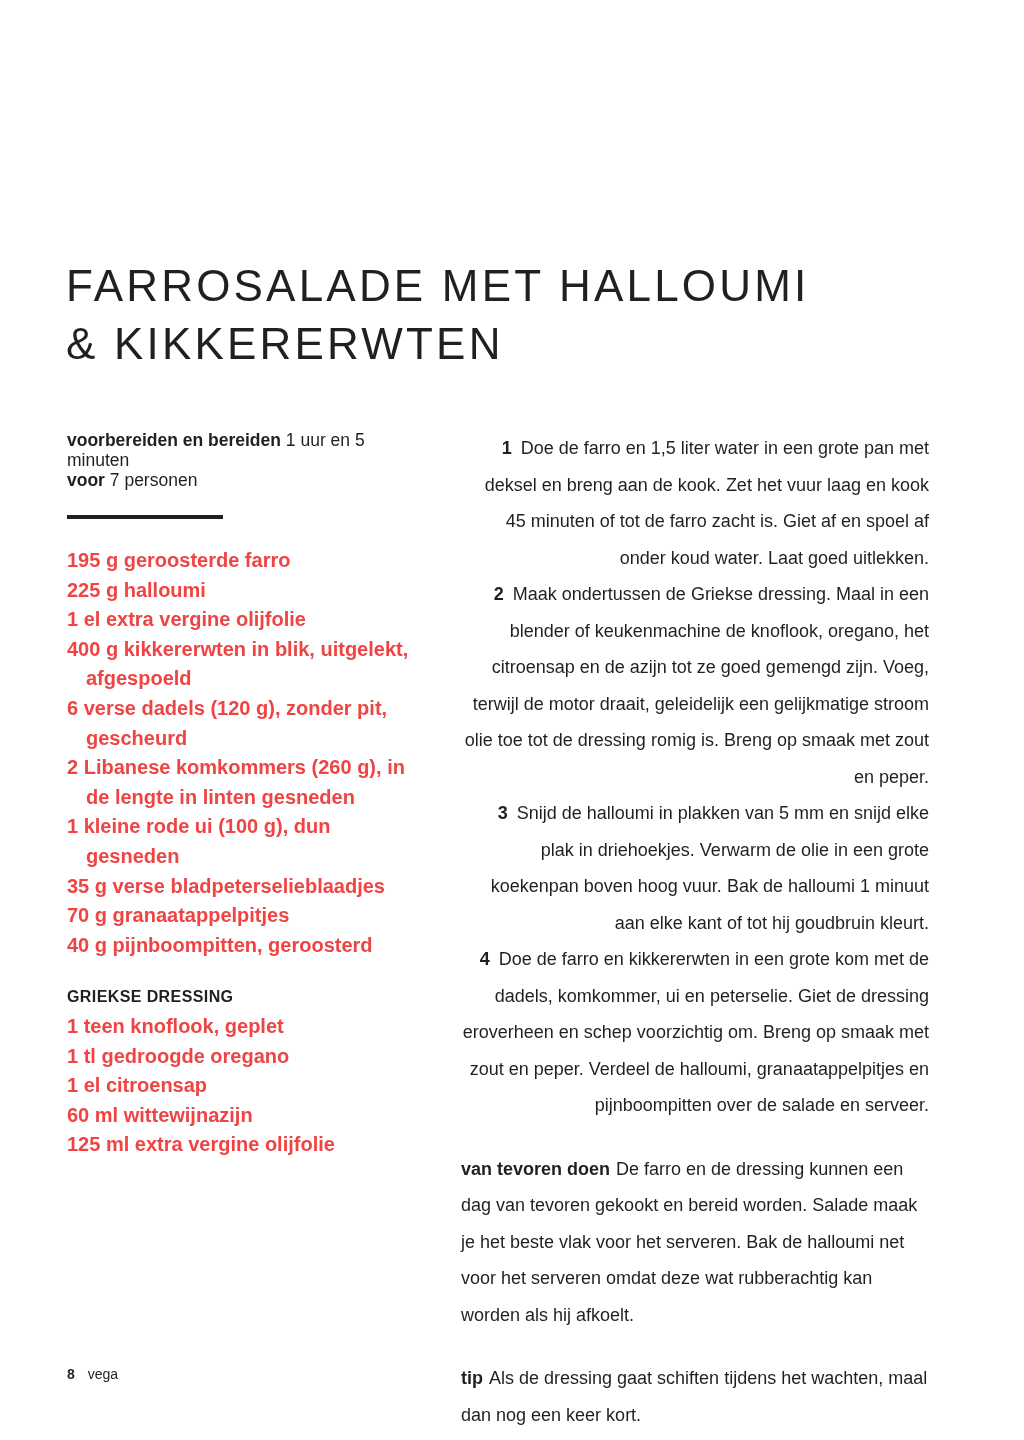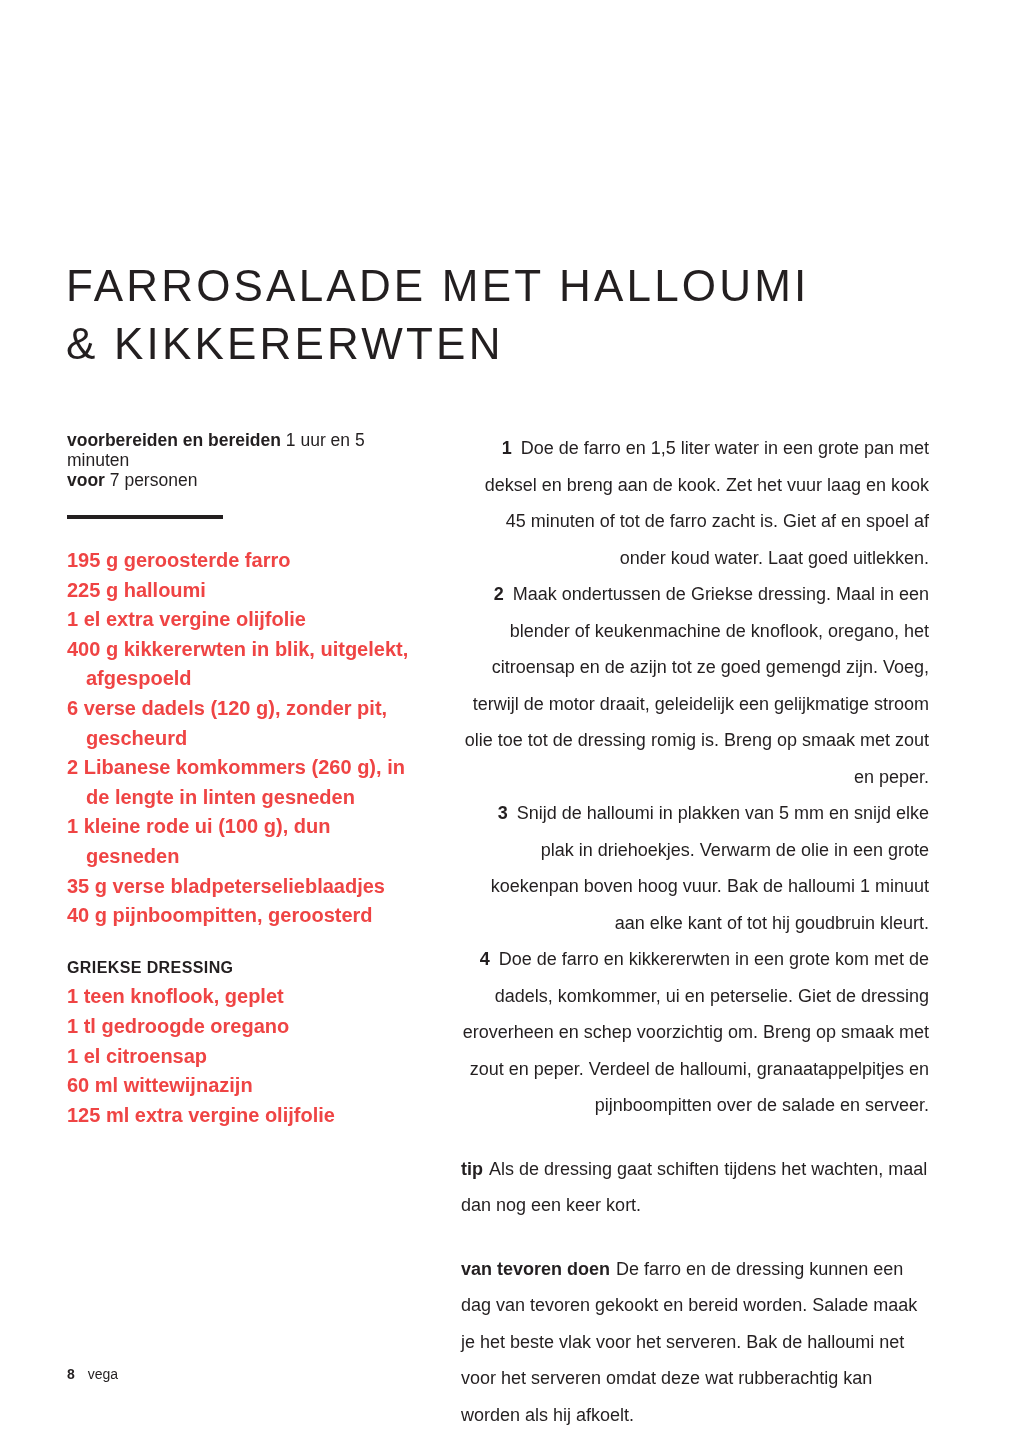--- a/index.html
+++ b/index.html
@@ -155,20 +155,21 @@
 
     <ul class="ing-list" id="ingredients-list">
         <li>195 g geroosterde farro</li>
         <li>225 g halloumi</li>
         <li>1 el extra vergine olijfolie</li>
         <li>400 g kikkererwten in blik, uitgelekt, afgespoeld</li>
         <li>6 verse dadels (120 g), zonder pit, gescheurd</li>
         <li>2 Libanese komkommers (260 g), in de lengte in linten gesneden</li>
         <li>1 kleine rode ui (100 g), dun gesneden</li>
         <li>35 g verse bladpeterselieblaadjes</li>
+        <li>70 g granaatappelpitjes</li>
         <li>40 g pijnboompitten, geroosterd</li>
       </ul>
 
     <div class="sub-head">GRIEKSE DRESSING</div>
 
     <ul class="ing-list" id="dressing-list">
         <li>1 teen knoflook, geplet</li>
         <li>1 tl gedroogde oregano</li>
         <li>1 el citroensap</li>
         <li>60 ml wittewijnazijn</li>
@@ -177,22 +178,22 @@
   </div>
 
   <div class="col-right">
     <div class="steps" id="steps-list">
         <p class="step"><span class="num">1</span><span>Doe de farro en 1,5 liter water in een grote pan met deksel en breng aan de kook. Zet het vuur laag en kook 45 minuten of tot de farro zacht is. Giet af en spoel af onder koud water. Laat goed uitlekken.</span></p>
         <p class="step"><span class="num">2</span><span>Maak ondertussen de Griekse dressing. Maal in een blender of keukenmachine de knoflook, oregano, het citroensap en de azijn tot ze goed gemengd zijn. Voeg, terwijl de motor draait, geleidelijk een gelijkmatige stroom olie toe tot de dressing romig is. Breng op smaak met zout en peper.</span></p>
         <p class="step"><span class="num">3</span><span>Snijd de halloumi in plakken van 5 mm en snijd elke plak in driehoekjes. Verwarm de olie in een grote koekenpan boven hoog vuur. Bak de halloumi 1 minuut aan elke kant of tot hij goudbruin kleurt.</span></p>
         <p class="step"><span class="num">4</span><span>Doe de farro en kikkererwten in een grote kom met de dadels, komkommer, ui en peterselie. Giet de dressing eroverheen en schep voorzichtig om. Breng op smaak met zout en peper. Verdeel de halloumi, granaatappelpitjes en pijnboompitten over de salade en serveer.</span></p>
       </div>
     <div id="notes-list">
+        <div class="note"><span class="lbl">van tevoren doen</span><span>De farro en de dressing kunnen een dag van tevoren gekookt en bereid worden. Salade maak je het beste vlak voor het serveren. Bak de halloumi net voor het serveren omdat deze wat rubberachtig kan worden als hij afkoelt.</span></div>
         <div class="note"><span class="lbl">tip</span><span>Als de dressing gaat schiften tijdens het wachten, maal dan nog een keer kort.</span></div>
-        <div class="note"><span class="lbl">van tevoren doen</span><span>De farro en de dressing kunnen een dag van tevoren gekookt en bereid worden. Salade maak je het beste vlak voor het serveren. Bak de halloumi net voor het serveren omdat deze wat rubberachtig kan worden als hij afkoelt.</span></div>
       </div>
   </div>
 
   <div class="footer">
     <span class="pg">8</span><span class="bk">vega</span>
   </div>
 
 </div>
 
 </body></html>

